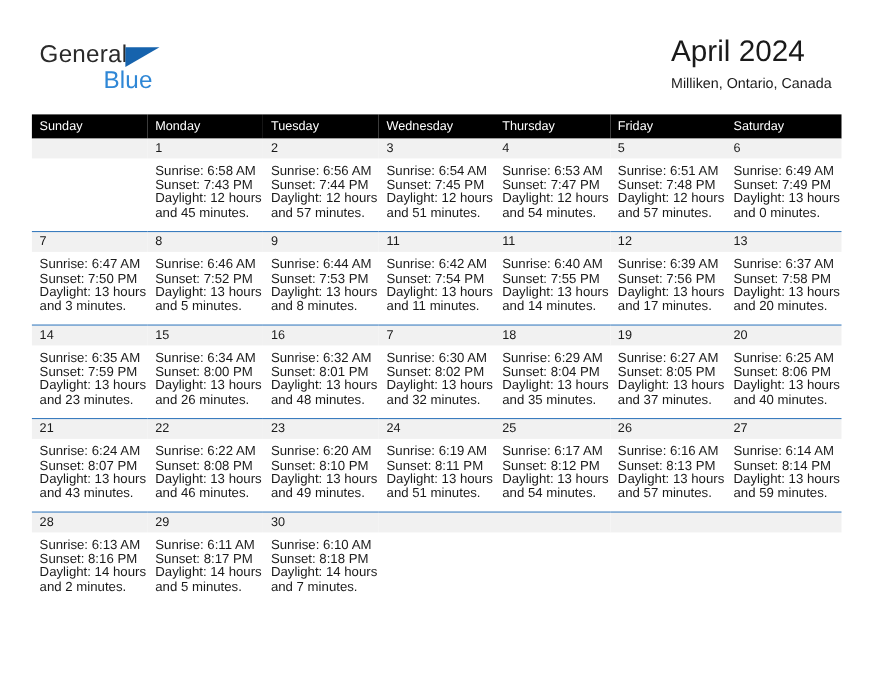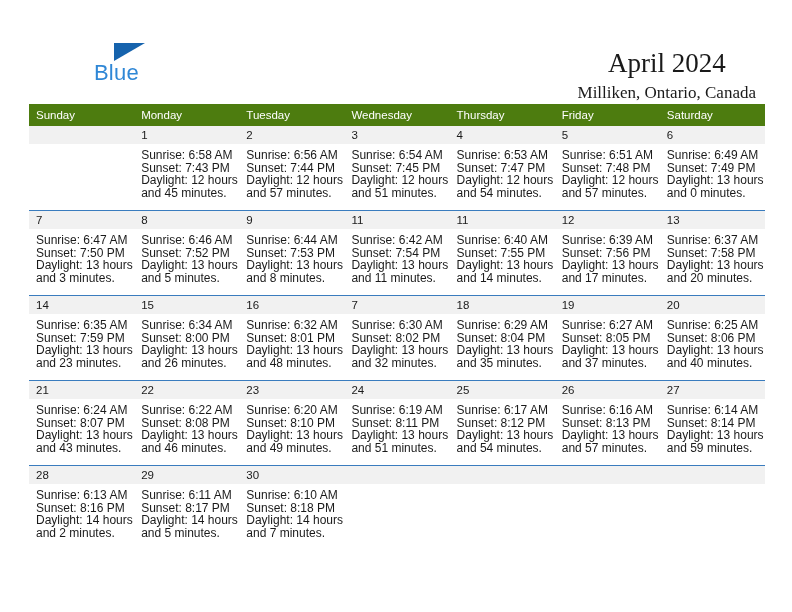--- a/index.html
+++ b/index.html
@@ -60,49 +60,48 @@
     top: 24px;
     font-size: 22px;
     letter-spacing: 0.2px;
     color: #2f87d6;
     font-family: "Liberation Sans", sans-serif;
     text-align: center;
   }
   .title-block {
     position: absolute;
     right: 36px;
-    top: 47px;
-    text-align: center;
-    font-family: Liberation Serif, serif;
+    top: 30px;
+    text-align: left;
   }
   .cal-title {
     font-size: 27px;
     color: #1a1a1a;
     line-height: 32px;
     white-space: nowrap;
   }
   .cal-subtitle {
-    font-size: 17px;
+    font-size: 13px;
     color: #1a1a1a;
     line-height: 20px;
     margin-top: 4px;
     white-space: nowrap;
   }
 
   
   .calendar {
     position: absolute;
     left: 29px;
     top: 104px;
     width: 736px;
     border-collapse: collapse;
     table-layout: fixed;
   }
   .calendar th {
-    background: #4d7c0f;
+    background: #000000;
     color: #ffffff;
     font-size: 11.5px;
     font-weight: normal;
     text-align: left;
     padding: 5px 0 5px 7px;
     height: 11px;
     border: none;
   }
   .calendar td {
     vertical-align: top;
@@ -145,20 +144,21 @@
   }
 </style>
 </head>
 <body>
 
 <div class="page">
 
   <div class="header">
 
     <div class="logo">
+      <span class="logo-general">General</span>
       <span class="logo-triangle"></span>
       <span class="logo-blue">Blue</span>
     </div>
 
     <div class="title-block">
       <div class="cal-title">April 2024</div>
       <div class="cal-subtitle">Milliken, Ontario, Canada</div>
     </div>
 
   </div>

